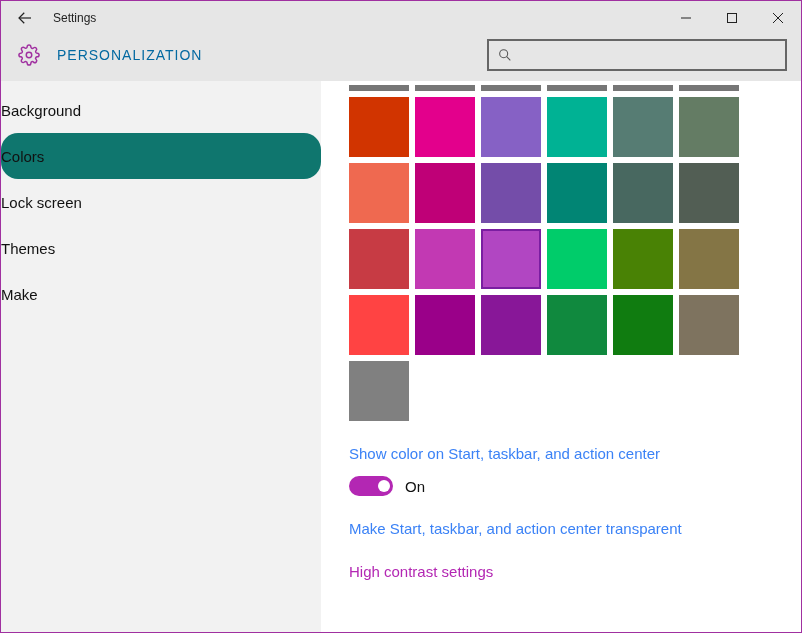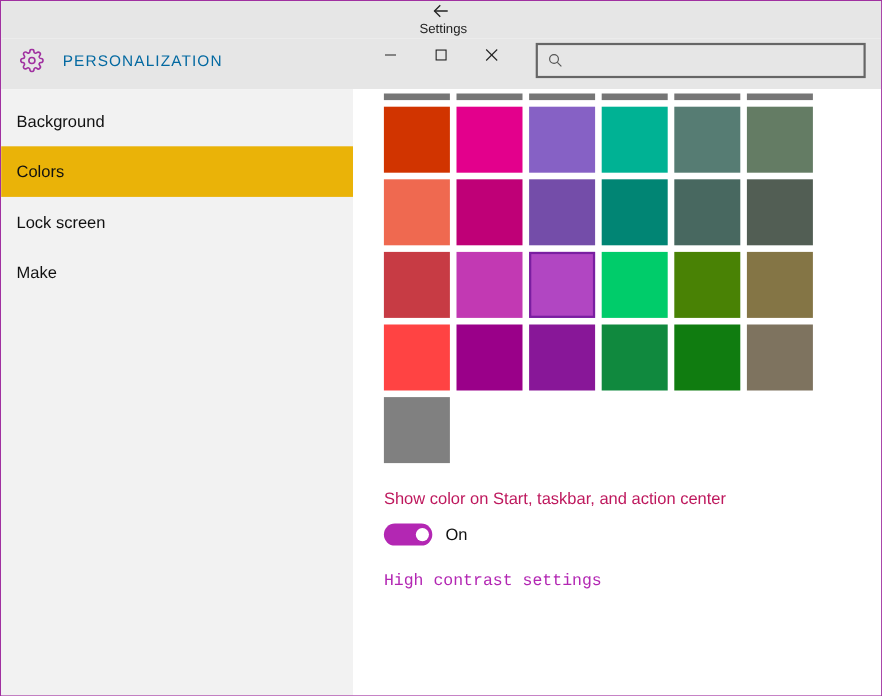--- a/index.html
+++ b/index.html
@@ -1,63 +1,63 @@
 <!DOCTYPE html>
 <html><head>
 <meta charset="utf-8">
 <style>
   * { box-sizing: border-box; margin: 0; padding: 0; font-family: "Segoe UI", Arial, sans-serif; }
   body { width: 802px; height: 633px; border: 1px solid #a030a0; background: #ffffff; overflow: hidden; position: relative; }
 
   
-  .titlebar { height: 34px; background: #e6e6e6; display: flex; align-items: center; flex-direction: column; }
+  .titlebar { height: 34px; background: #e6e6e6; display: flex; align-items: center; }
   .back-btn { width: 48px; height: 34px; display:flex; align-items:center; justify-content:center; }
   .win-title { font-size: 12px; color: #222; padding-left: 4px; flex: 1; }
   .win-controls { display:flex; }
   .win-btn { width: 46px; height: 34px; display:flex; align-items:center; justify-content:center; font-size:14px; color:#222; }
 
   
   .header { height: 46px; background: #e6e6e6; display:flex; align-items:center; padding: 0 14px 6px 14px; }
   .gear { width: 28px; display:flex; align-items:center; justify-content:center; margin-right: 14px; color:#a030a0; }
   .section-title { font-size: 14px; letter-spacing: 1px; font-weight: 400; color:#0369a1; flex:1; }
   .search-wrap { width: 300px; height: 32px; border: 2px solid #666; display:flex; align-items:center; padding: 0 8px; background:#e6e6e6; }
   .search-input { flex:1; border:none; outline:none; background:transparent; font-size:14px; color:#555; }
   .search-input::placeholder { color:#555; }
   .search-icon { color:#555; }
 
   
   .main { display:flex; height: calc(633px - 34px - 46px); }
   .sidebar { width: 320px; background:#f2f2f2; padding-top: 6px; }
-  .nav-item { height: 46px; display:flex; align-items:center; padding-left: 14px; font-size: 15px; color:#111; cursor:default; }
-  .nav-item.selected { background:#eab308; }
+  .nav-item { height: 46px; display:flex; align-items:center; padding-left: 0; font-size: 15px; color:#111; cursor:default; }
+  .nav-item.selected { background:#0f766e;border-radius:17px; }
 
   .content { flex:1; background:#ffffff; padding: 4px 20px 0 28px; overflow:hidden; }
 
   
   .peek-row { display:flex; gap:6px; margin-bottom:6px; }
   .peek-row .swatch { height: 6px; width:60px; }
 
   .palette { display:flex; flex-direction:column; gap:6px; }
   .row { display:flex; gap:6px; }
   .swatch { width:60px; height:60px; }
   .swatch.selected { outline: 2px solid #7a1ea1; outline-offset: -2px; }
 
   .setting-block { margin-top: 24px; }
-  .setting-label { font-size: 15px; color:#be185d; margin-bottom: 10px; }
+  .setting-label { font-size: 15px; color:#3b82f6; margin-bottom: 10px; }
 
   .toggle-row { display:flex; align-items:center; gap:12px;margin-top:14px; }
   .toggle { width:44px; height:20px; border-radius:10px; position:relative; }
   .toggle.on { background:#b327b3; }
   .toggle.off { background:transparent; border:2px solid #111; }
   .knob { position:absolute; top:2px; width:12px; height:12px; border-radius:50%; }
   .toggle.on .knob { right:3px; top:4px; background:#fff; }
   .toggle.off .knob { left:3px; top:2px; background:#111; }
   .toggle-state { font-size:15px; color:#111; }
 
-  .link { margin-top: 13px; font-size:15px; color:#b327b3;font-family:Liberation Mono, monospace; }
+  .link { margin-top: 26px; font-size:15px; color:#b327b3; }
 
   svg { display:block; }
 </style>
 </head>
 <body>
 
 <div class="titlebar">
   <div class="back-btn">
     <svg width="18" height="18" viewBox="0 0 24 24" fill="none" stroke="#222" stroke-width="1.6">
       <line x1="4" y1="12" x2="20" y2="12"></line>
@@ -101,20 +101,21 @@
         </svg>
     </span>
   </div>
 </div>
 
 <div class="main">
   <div class="sidebar" id="sidebar">
       <div class="nav-item">Background</div>
       <div class="nav-item selected">Colors</div>
       <div class="nav-item">Lock screen</div>
+      <div class="nav-item">Themes</div>
       <div class="nav-item">Make</div>
     </div>
 
   <div class="content">
     <div class="peek-row" id="peek">
         <div class="swatch" style="background: rgb(118, 118, 118);"></div>
         <div class="swatch" style="background: rgb(118, 118, 118);"></div>
         <div class="swatch" style="background: rgb(118, 118, 118);"></div>
         <div class="swatch" style="background: rgb(118, 118, 118);"></div>
         <div class="swatch" style="background: rgb(118, 118, 118);"></div>
@@ -162,17 +163,18 @@
       <div class="setting-label">Show color on Start, taskbar, and action center</div>
       <div class="toggle-row">
         <div class="toggle on">
             <div class="knob"></div>
           </div>
         <div class="toggle-state">On</div>
       </div>
     </div>
 
     <div class="setting-block">
+      <div class="setting-label">Make Start, taskbar, and action center transparent</div>
     </div>
 
     <div class="link">High contrast settings</div>
   </div>
 </div>
 
 </body></html>

